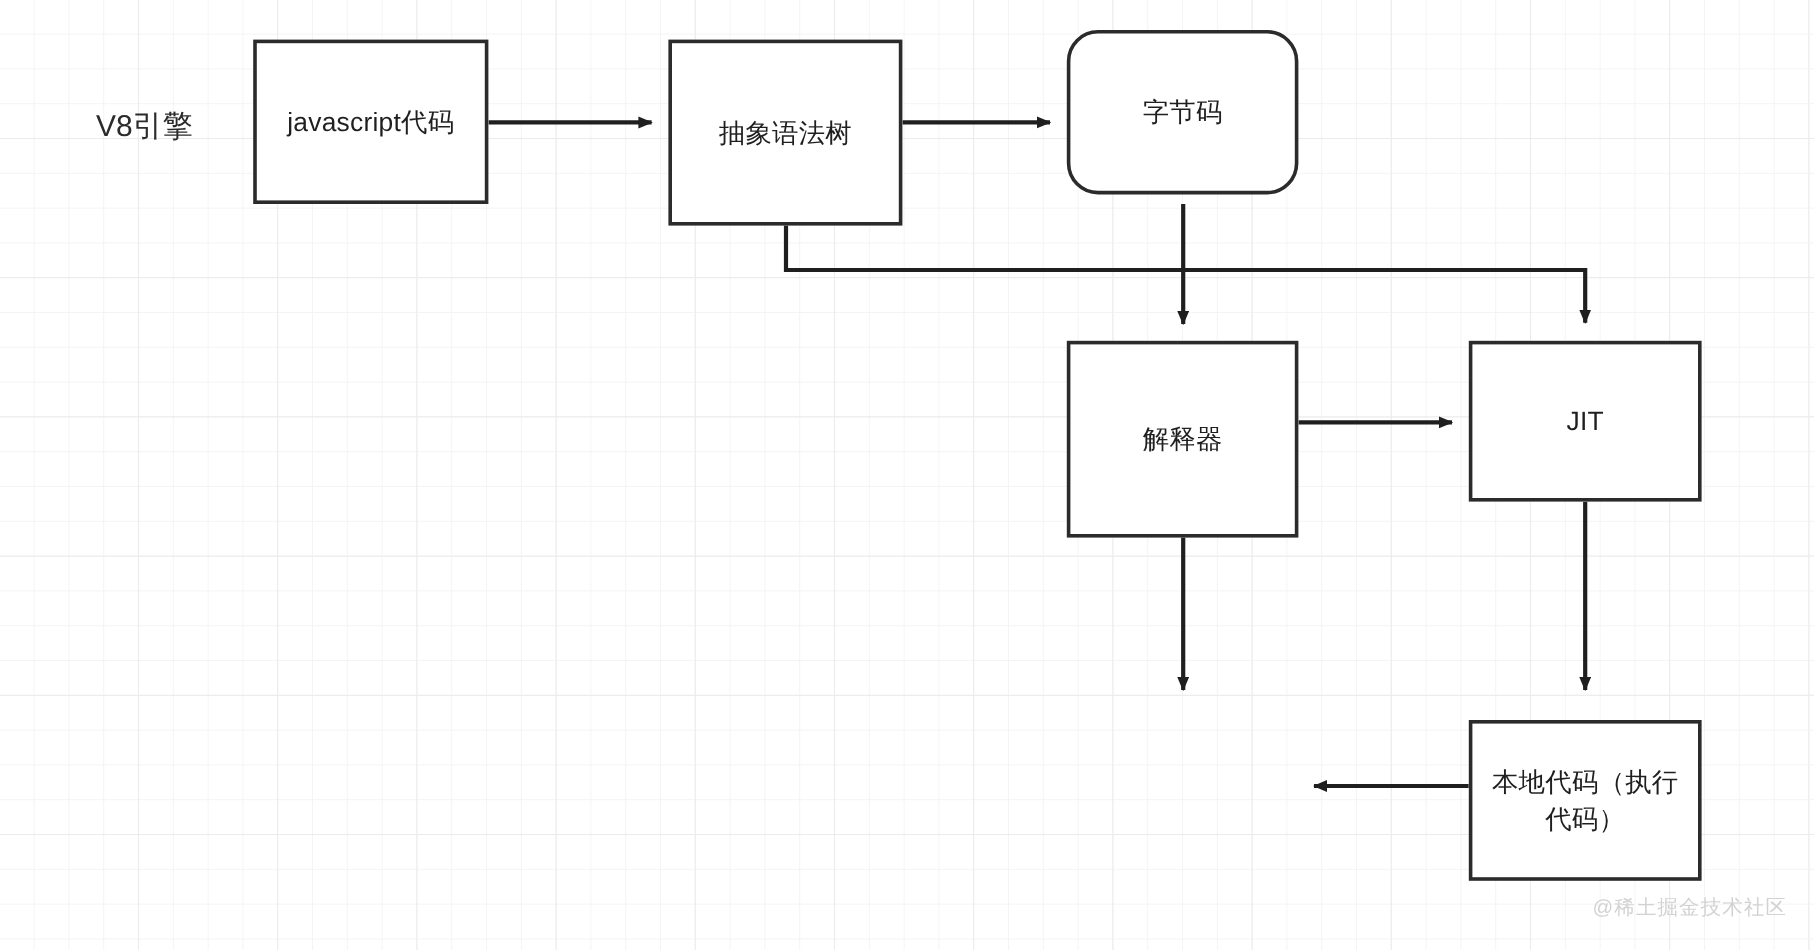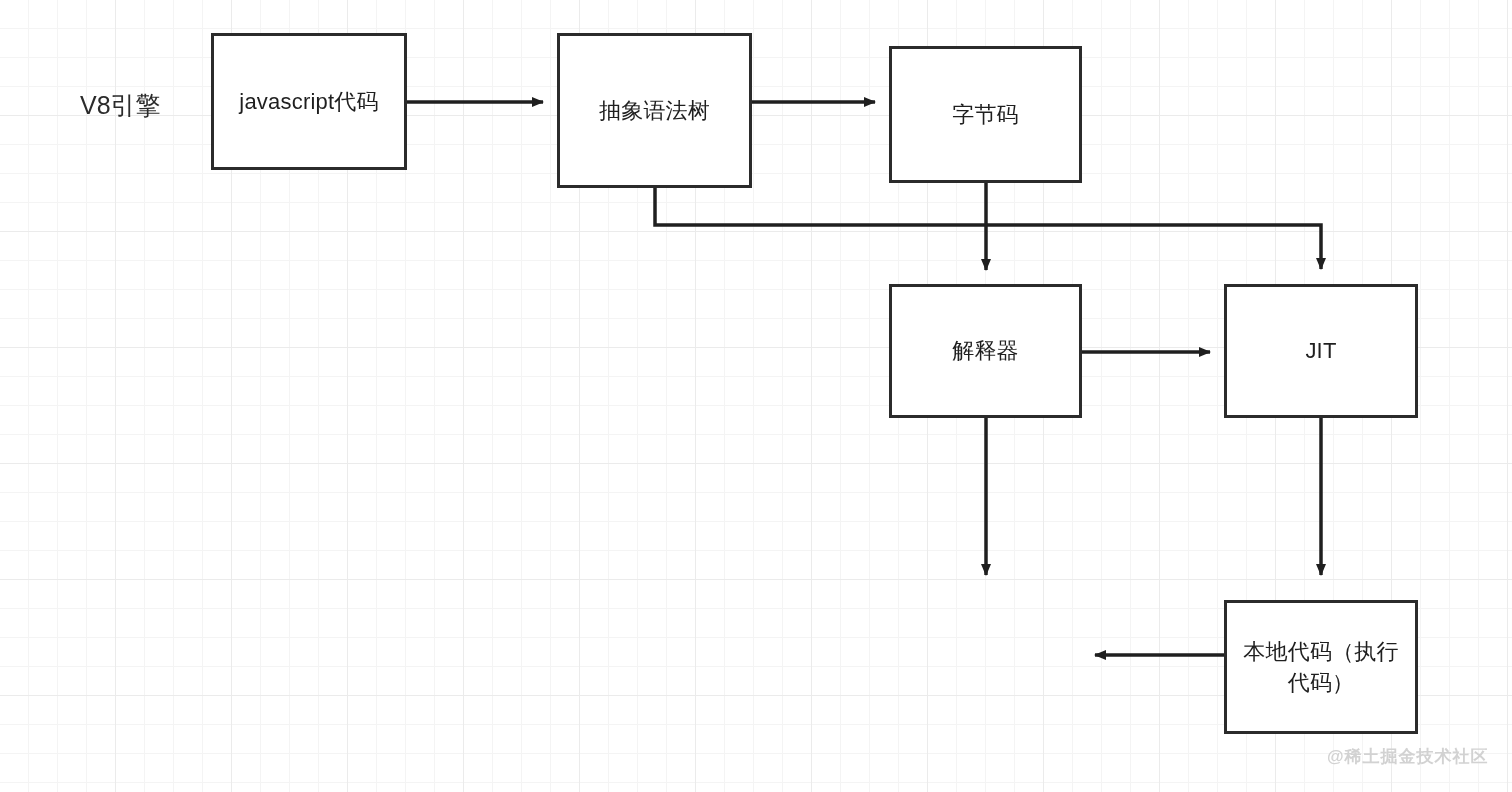--- a/index.html
+++ b/index.html
@@ -121,34 +121,34 @@
   </div>
 
   <div class="node" style="left:211px; top:33px; width:196px; height:137px;">
     <span class="node-label">javascript代码</span>
   </div>
 
   <div class="node" style="left:557px; top:33px; width:195px; height:155px;">
     <span class="node-label">抽象语法树</span>
   </div>
 
-  <div class="node" style="left:889px; top:46px; width:193px; height:137px;">
+  <div class="node" style="left:889px; top:25px; width:193px; height:137px;border-radius:26px;">
     <span class="node-label">字节码</span>
   </div>
 
-  <div class="node" style="left:889px; top:284px; width:193px; height:134px;">
+  <div class="node" style="left:889px; top:284px; width:193px; height:164px;">
     <span class="node-label">解释器</span>
   </div>
 
   <div class="node" style="left:1224px; top:284px; width:194px; height:134px;">
     <span class="node-label">JIT</span>
   </div>
 
 
   <div class="node" style="left:1224px; top:588px; width:194px; height:134px;margin-top:12px;">
     <span class="node-label">本地代码（执行代码）</span>
   </div>
 
-  <div class="watermark" style="left:1327px; top:745px;font-weight:bold;">
+  <div class="watermark" style="left:1327px; top:745px;">
     <span>@稀土掘金技术社区</span>
   </div>
 
 </div>
 
 </body></html>

